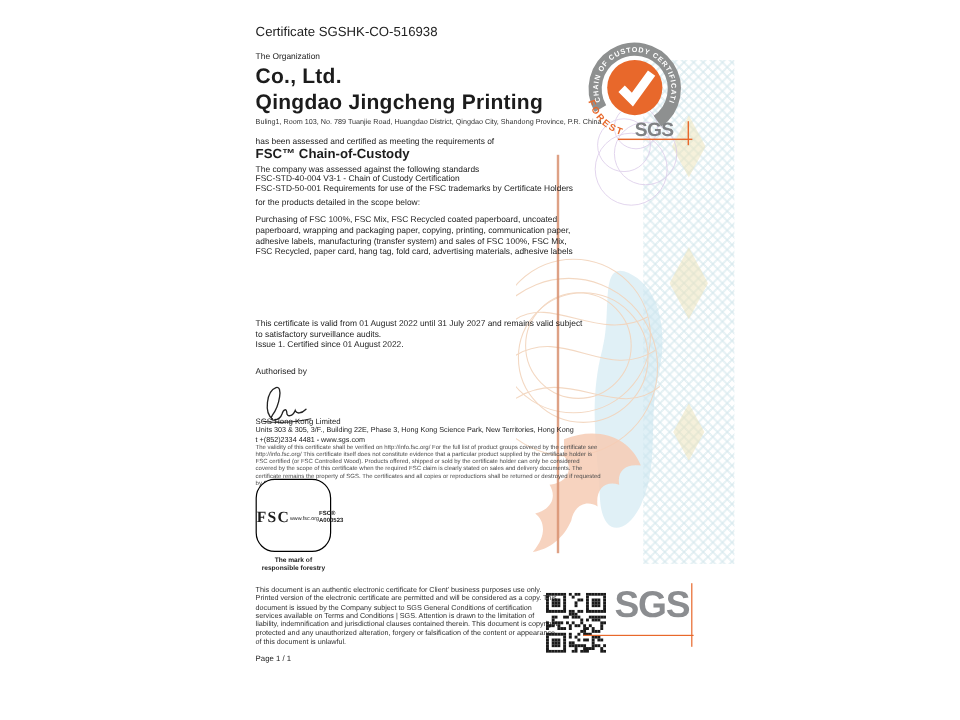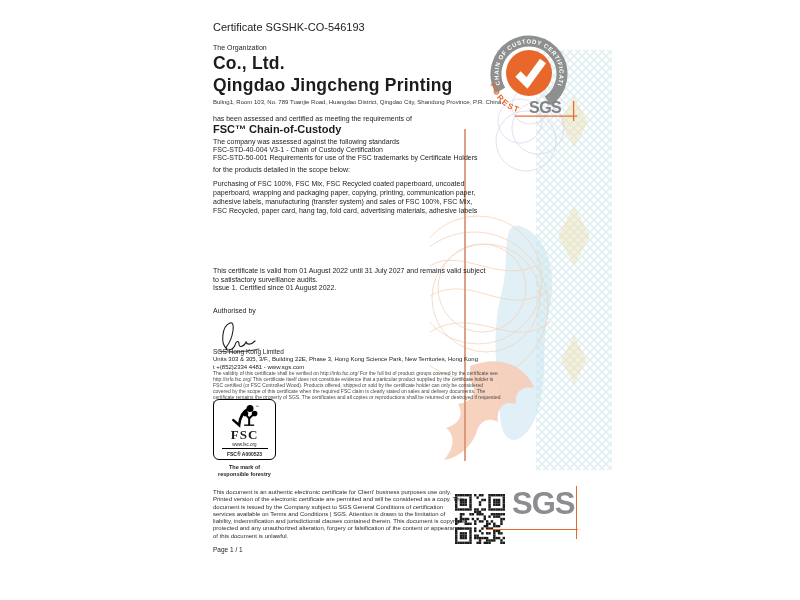--- a/index.html
+++ b/index.html
@@ -30,22 +30,22 @@
   .validity{left:213px;top:266px;width:274px;font-size:7px;line-height:9px;}
   .issue{left:213px;top:284px;font-size:7px;}
   .authorised{left:213px;top:307px;font-size:7px;}
   .signature{left:215px;top:318px;width:54px;height:36px;}
   .issuer-name{left:213px;top:348px;font-size:6.5px;}
   .issuer-address{left:213px;top:356px;font-size:6px;}
   .issuer-contact{left:213px;top:363.5px;font-size:6px;}
   .fine-print{left:213px;top:371px;width:288px;font-size:5px;line-height:5.9px;color:#4a4a4a;}
 
   
-  .fsc-box{left:213px;top:399px;width:63px;height:61px;border:1.6px solid #000;border-radius:6px;
-           display:flex;flex-direction:column;align-items:center;box-sizing:border-box;padding-top:3px;background:#fff;}
+  .fsc-box{left:213px;top:399px;width:63px;height:61px;border:1.6px solid #000;border-radius:16px;
+           display:flex;flex-direction:row;align-items:center;box-sizing:border-box;padding-top:3px;background:#fff;}
   .fsc-tree{width:30px;height:26px;}
   .fsc-word{font-family:"Liberation Serif","DejaVu Serif",serif;font-weight:bold;font-size:13px;line-height:12px;letter-spacing:1px;}
   .fsc-url{font-size:4.5px;margin-top:.5px;}
   .fsc-div{width:46px;height:1px;background:#000;margin:1.5px 0;}
   .fsc-lic{font-size:5px;font-weight:bold;}
   .fsc-tagline{left:213px;top:464px;width:63px;text-align:center;font-size:5.5px;font-weight:bold;line-height:7px;}
 
   .disclaimer{left:213px;top:489px;width:253px;font-size:6px;line-height:7.3px;color:#2e2e2e;}
   .qr{left:455px;top:494px;width:50px;height:50px;}
   .qr svg{display:block;width:100%;height:100%;fill:#1a1a1a;}
@@ -125,21 +125,21 @@
       <text font-size="8" font-weight="bold" fill="#e8682b" letter-spacing="1.6">
         <textPath href="#forestryPath">FORESTRY</textPath>
       </text>
 
       <text x="50" y="91" font-size="16" font-weight="bold" fill="#808285" letter-spacing="-0.5">SGS</text>
       <rect x="36" y="93.5" width="62" height="1.2" fill="#e8682b"></rect>
       <rect x="94" y="79" width="1.2" height="20" fill="#e8682b"></rect>
     </svg>
   </div>
 
-  <div class="abs t cert-number">Certificate SGSHK-CO-546193</div>
+  <div class="abs t cert-number">Certificate SGSHK-CO-516938</div>
   <div class="abs t org-label">The Organization</div>
   <div class="abs org-name">
     <div>Co., Ltd.</div>
     <div>Qingdao Jingcheng Printing</div>
   </div>
   <div class="abs t org-address">Buling1, Room 103, No. 789 Tuanjie Road, Huangdao District, Qingdao City, Shandong Province, P.R. China</div>
   <div class="abs t assessed">has been assessed and certified as meeting the requirements of</div>
   <div class="abs t fsc-title">FSC™ Chain-of-Custody</div>
   <div class="abs t std-intro">The company was assessed against the following standards</div>
   <div class="abs t std-1">FSC-STD-40-004 V3-1 - Chain of Custody Certification</div>

